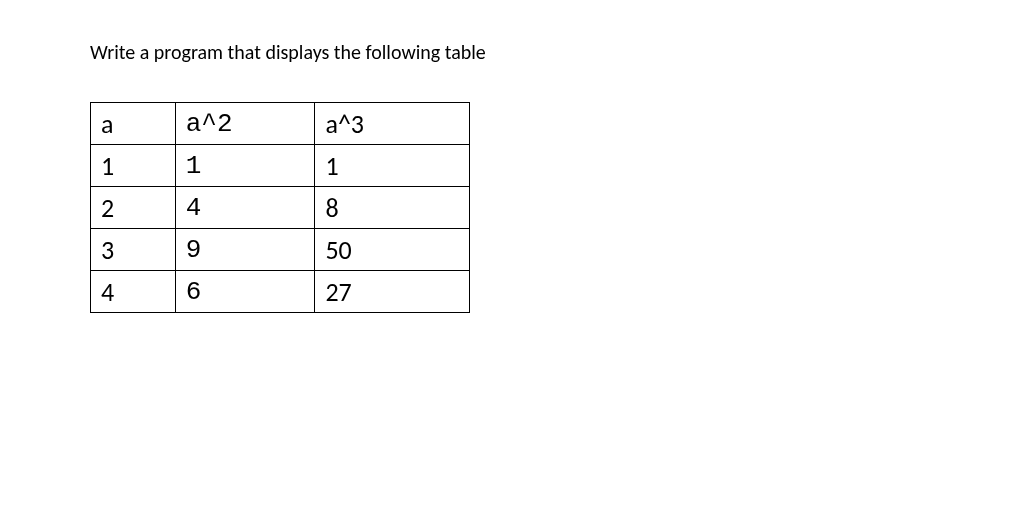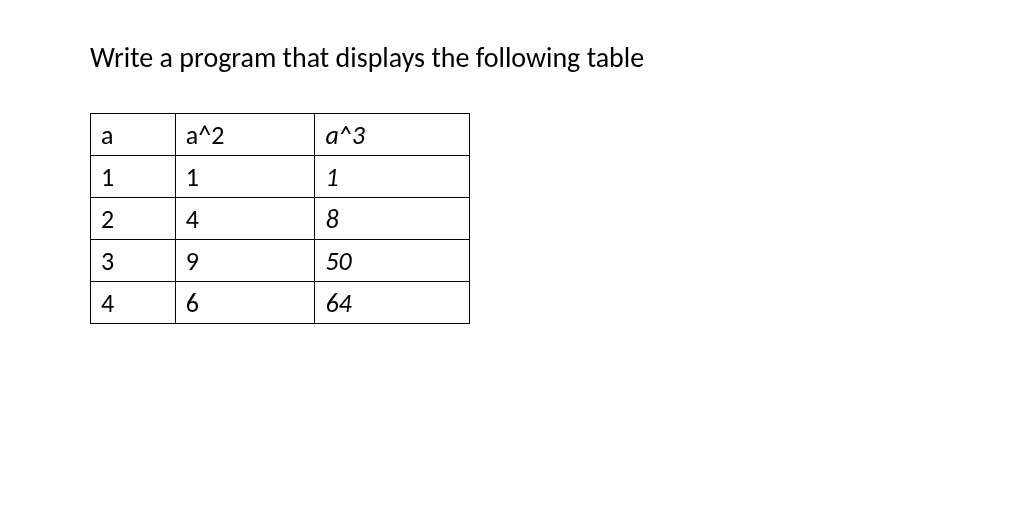--- a/index.html
+++ b/index.html
@@ -8,21 +8,21 @@
       box-sizing: border-box;
     }
     body {
       background: #ffffff;
       font-family: Calibri, Arial, sans-serif;
       padding: 40px 90px;
       width: 1024px;
       height: 507px;
     }
     .heading {
-      font-size: 28px;
+      font-size: 20px;
       font-weight: 400;
       color: #000000;
       margin-bottom: 38px;
     }
     table {
       border-collapse: collapse;
       width: 380px;
     }
     td {
       border: 1.5px solid #000000;
@@ -31,24 +31,24 @@
       color: #000000;
       text-align: left;
       height: 42px;
       vertical-align: middle;
     }
     td:nth-child(1) {
       width: 85px;
     }
     td:nth-child(2) {
       width: 140px;
+      font-family: Liberation Mono, monospace;
     }
     td:nth-child(3) {
       width: 155px;
-      font-style: italic;
     }
   </style>
 </head>
 <body>
 
 <div class="heading">Write a program that displays the following table</div>
 
 <table>
   <tbody>
       <tr>
@@ -67,16 +67,16 @@
     <td>8</td>
   </tr>
   <tr>
     <td>3</td>
     <td>9</td>
     <td>50</td>
   </tr>
   <tr>
     <td>4</td>
     <td>6</td>
-    <td>64</td>
+    <td>27</td>
   </tr>
 </tbody>
   </table>
 
 </body></html>

